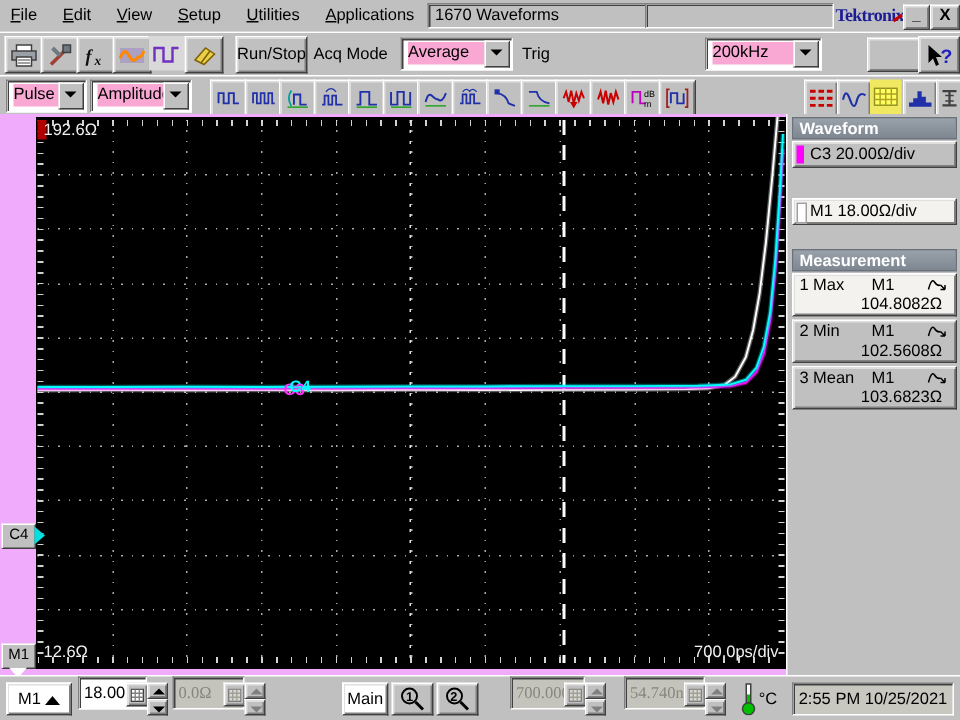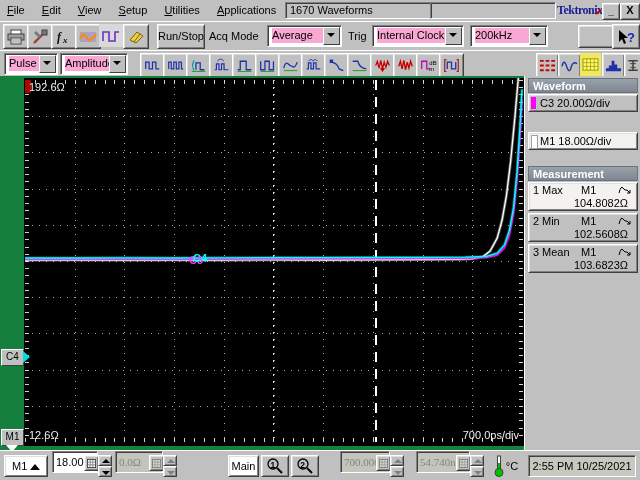--- a/index.html
+++ b/index.html
@@ -47,21 +47,21 @@
          border-color:#808080 #ffffff #ffffff #808080;box-shadow:inset 1px 1px 0 #404040;}
   .combo .cval{position:absolute;left:4px;top:2px;right:18px;height:15px;line-height:15px;
          overflow:hidden;white-space:nowrap;background:#f9a8d4;}
   .combo .carrow{position:absolute;right:1px;top:1px;width:15px;bottom:1px;background:#c0c0c0;
          border:1px solid;border-color:#ffffff #404040 #404040 #ffffff;}
   .combo .carrow::after{content:"";position:absolute;left:3px;top:5px;border-left:4px solid transparent;
          border-right:4px solid transparent;border-top:4px solid #000;}
   .disabled-text{color:#808080;text-shadow:1px 1px 0 #ffffff;}
 
   
-  #content{position:absolute;left:0;top:76px;width:532px;height:374px;background:#15803d;}
+  #content{position:absolute;left:0;top:76px;width:532px;height:374px;background:#f0abfc;}
   #plot{position:absolute;left:24px;top:2px;width:500px;height:368px;background:#000;overflow:hidden;}
   .gridline-v{position:absolute;top:2px;height:362px;width:1px;
       background:repeating-linear-gradient(to bottom,rgba(205,215,205,.8) 0 1px,transparent 1px 7px);}
   .gridline-h{position:absolute;left:1px;width:497px;height:1px;
       background:repeating-linear-gradient(to right,rgba(205,215,205,.8) 0 1px,transparent 1px 7px);}
   #center-axis{position:absolute;left:249px;top:2px;width:1px;height:362px;
       background:repeating-linear-gradient(to bottom,#e0e0e0 0 2px,transparent 2px 7px);}
   #cursor-line{position:absolute;left:351px;top:2px;width:2px;height:362px;
       background:repeating-linear-gradient(to bottom,#ffffff 0 10px,transparent 10px 17px);}
   .tick-top{position:absolute;left:1px;top:2px;width:497px;height:4px;
@@ -191,24 +191,20 @@
       <path d="M7 13 L13 5" stroke="#806000"></path>
     </svg>
   </div>
   <div class="raised" style="position:absolute;left:157px;top:2px;width:46px;height:23px;text-align:center;line-height:22px;">Run/Stop</div>
   <span class="tb-label" style="left:209px">Acq Mode</span>
   <div class="combo" style="left:267px;width:73px">
     <span class="cval">Average</span>
     <span class="carrow"></span>
   </div>
   <span class="tb-label" style="left:348px">Trig</span>
-  <div class="combo" style="left:372px;width:90px">
-    <span class="cval">Internal Clock</span>
-    <span class="carrow"></span>
-  </div>
   <div class="combo" style="left:470px;width:76px">
     <span class="cval">200kHz</span>
     <span class="carrow"></span>
   </div>
   <div class="raised disabled-text" style="position:absolute;left:578px;top:3px;width:30px;height:21px;text-align:left;line-height:20px;padding-left:40px;">App</div>
   <div class="tbtn raised" style="left:612px;width:26px">
     <svg width="20" height="16" viewBox="0 0 20 16">
       <path d="M3 1 L3 13 L6 10 L8 15 L10 14 L8 9 L12 9 Z" fill="#000"></path>
       <text x="11" y="13" font-weight="bold" font-size="13" fill="#2020c0">?</text>
     </svg>

